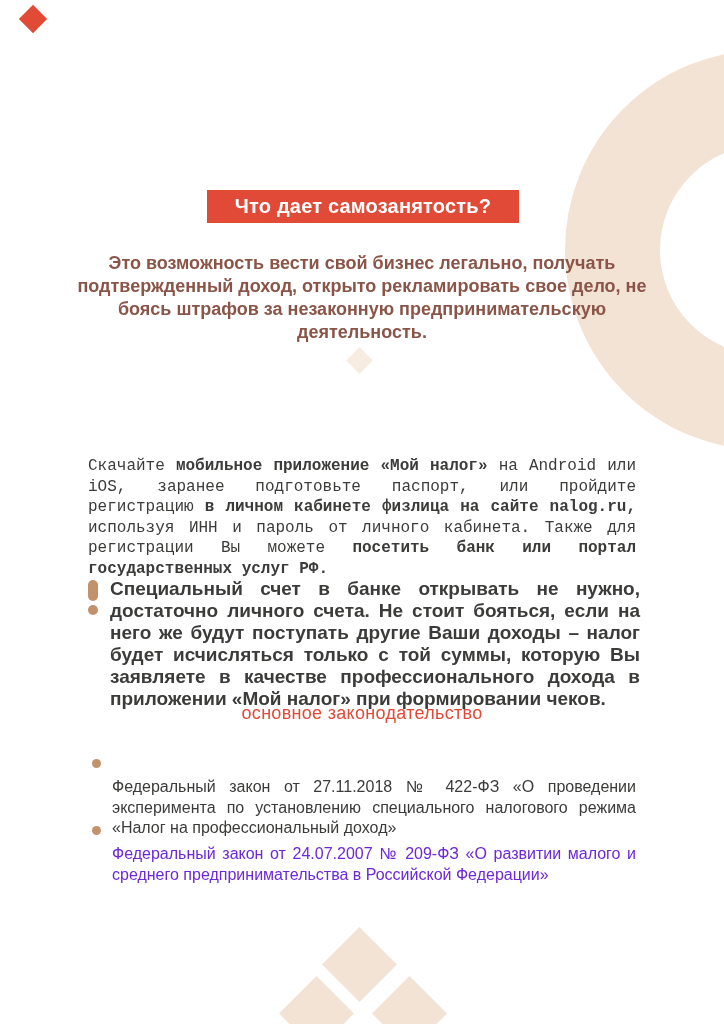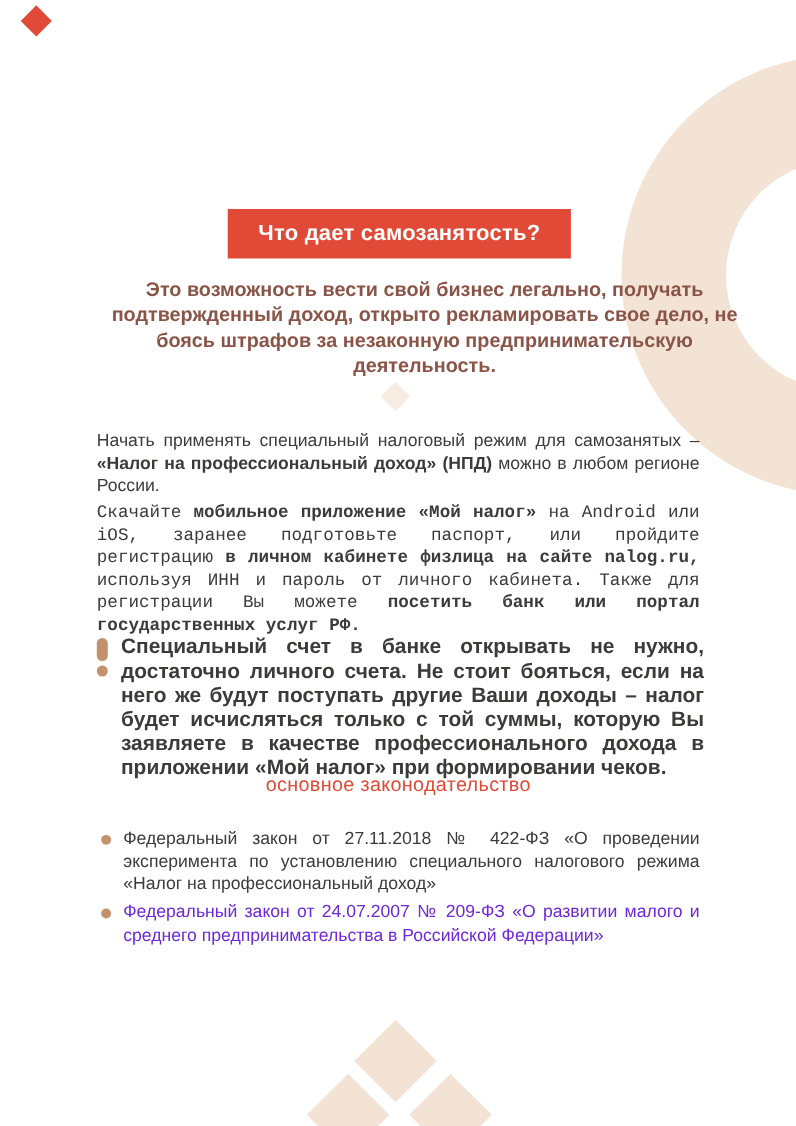--- a/index.html
+++ b/index.html
@@ -21,31 +21,31 @@
     box-sizing: border-box;
   }
   .diamond-mid { left: 350px; top: 351px; width: 19px; height: 19px; background: #F7ECE1; }
   .diamond-bottom { width: 53px; height: 53px; background: #F2E3D5; }
   .diamond-b-top { left: 333px; top: 938px; }
   .diamond-b-left { left: 290px; top: 987px; }
   .diamond-b-right { left: 383px; top: 987px; }
   
   .banner {
     position: absolute; left: 207px; top: 190px;
-    width: 312px; height: 45px;
+    width: 312px; height: 33px;
     background: #E14A36; color: #ffffff;
     display: flex; align-items: center; justify-content: center;
     font-size: 20px; font-weight: 700; letter-spacing: 0.2px;
     white-space: nowrap;
   }
   
   .intro {
     position: absolute; left: 75px; top: 252px; width: 574px;
     text-align: center; color: #8A5548;
-    font-size: 18px; line-height: 23px; font-weight: 700; margin-left: 24px;
+    font-size: 18px; line-height: 23px; font-weight: 700;
   }
   
   .para {
     position: absolute; left: 88px; width: 548px;
     color: #3B3B3A; font-size: 16px; line-height: 20.5px;
     text-align: justify;
   }
   .para-1 { top: 391px; }
   .para-2 { top: 456px; font-family: Liberation Mono, monospace; }
   
@@ -71,40 +71,40 @@
   .law-bullet {
     position: absolute; left: 92px;
     width: 9px; height: 9px; border-radius: 50%; background: #C2926C;
   }
   .law-bullet-1 { top: 759px; }
   .law-bullet-2 { top: 826px; }
   .law-text {
     position: absolute; left: 112px; width: 524px;
     color: #3B3B3A; font-size: 16px; line-height: 20.5px;
     text-align: justify;
+    margin-top: 24px;
   }
   .law-text-1 { top: 753px; }
   .law-text-2 { top: 820px; }
 </style>
 </head>
 <body>
 
 <div class="page">
 
   <div class="diamond diamond-top-left" style="background-color: rgb(225, 74, 54);"></div>
   <div class="ring" style="border-color: rgb(242, 227, 213);"></div>
   <div class="diamond diamond-mid" style="background-color: rgb(247, 236, 225);"></div>
 
   <div class="banner" style="background-color: rgb(225, 74, 54); color: rgb(255, 255, 255);">
     <span>Что дает самозанятость?</span>
   </div>
 
   <div class="intro" style="color: rgb(138, 85, 72);">Это возможность вести свой бизнес легально, получать подтвержденный доход, открыто рекламировать свое дело, не боясь штрафов за незаконную предпринимательскую деятельность.</div>
 
-  <div class="para para-1" style="color: rgb(59, 59, 58);"><span>Начать применять специальный налоговый режим для самозанятых – </span><span style="font-weight: 700;">«Налог на профессиональный доход» (НПД)</span><span> можно в любом регионе России.</span></div>
   <div class="para para-2" style="color: rgb(59, 59, 58);"><span>Скачайте </span><span style="font-weight: 700;">мобильное приложение «Мой налог»</span><span> на Android или iOS, заранее подготовьте паспорт, или пройдите регистрацию </span><span style="font-weight: 700;">в личном кабинете физлица на сайте nalog.ru,</span><span> используя ИНН и пароль от личного кабинета. Также для регистрации Вы можете </span><span style="font-weight: 700;">посетить банк или портал государственных услуг РФ.</span></div>
 
   <div class="callout-bar" style="background-color: rgb(194, 146, 108);"></div>
   <div class="callout-dot" style="background-color: rgb(194, 146, 108);"></div>
   <div class="callout-text" style="color: rgb(59, 59, 58);">Специальный счет в банке открывать не нужно, достаточно личного счета. Не стоит бояться, если на него же будут поступать другие Ваши доходы – налог будет исчисляться только с той суммы, которую Вы заявляете в качестве профессионального дохода в приложении «Мой налог» при формировании чеков.</div>
 
   <div class="section-heading" style="color: rgb(225, 74, 54);">основное законодательство</div>
 
   <div class="law-bullet law-bullet-1" style="background-color: rgb(194, 146, 108);"></div>
   <div class="law-text law-text-1" style="color: rgb(59, 59, 58);">Федеральный закон от 27.11.2018 № 422-ФЗ «О проведении эксперимента по установлению специального налогового режима «Налог на профессиональный доход»</div>

